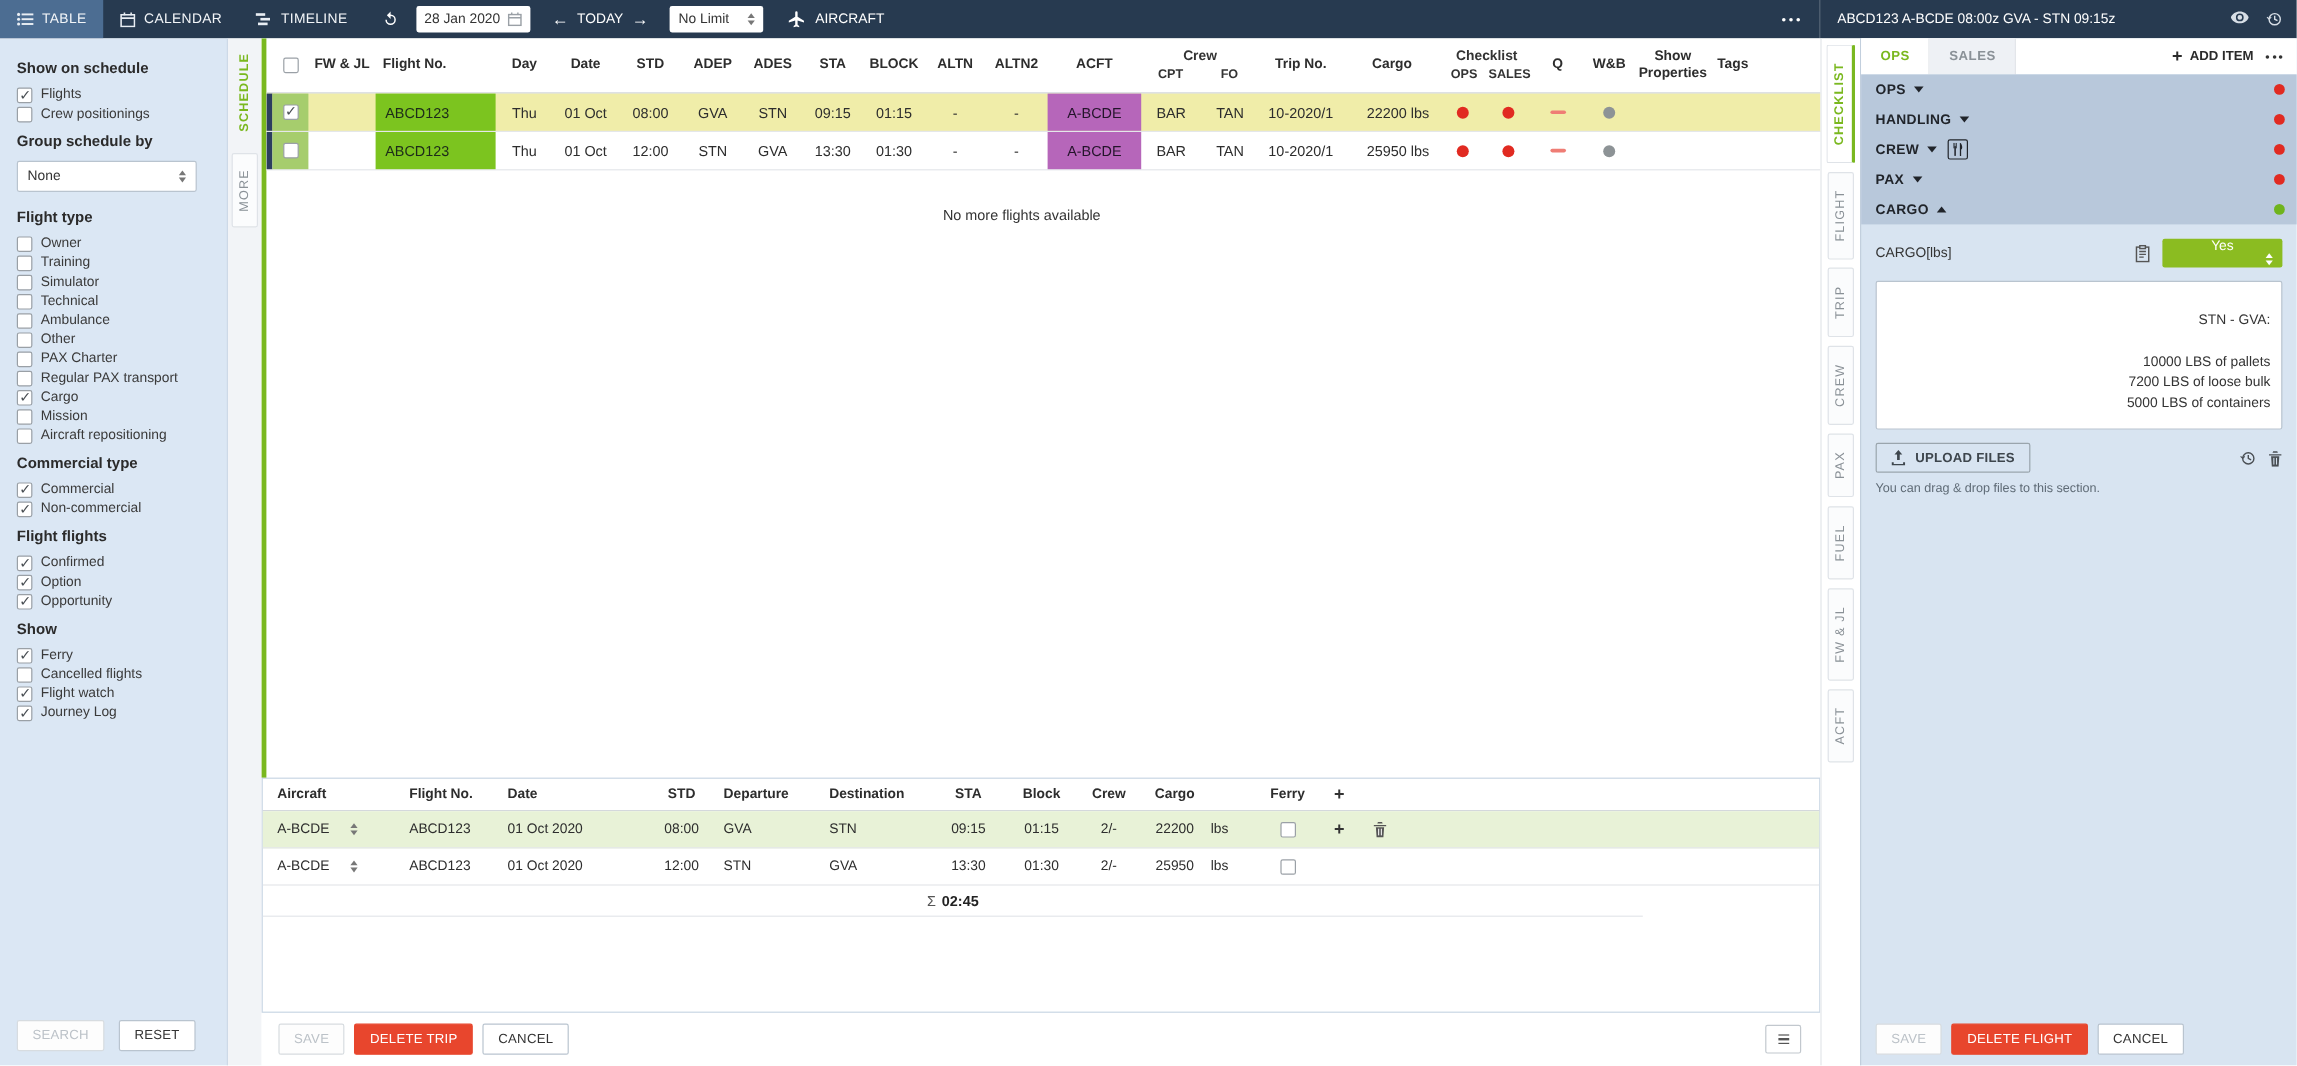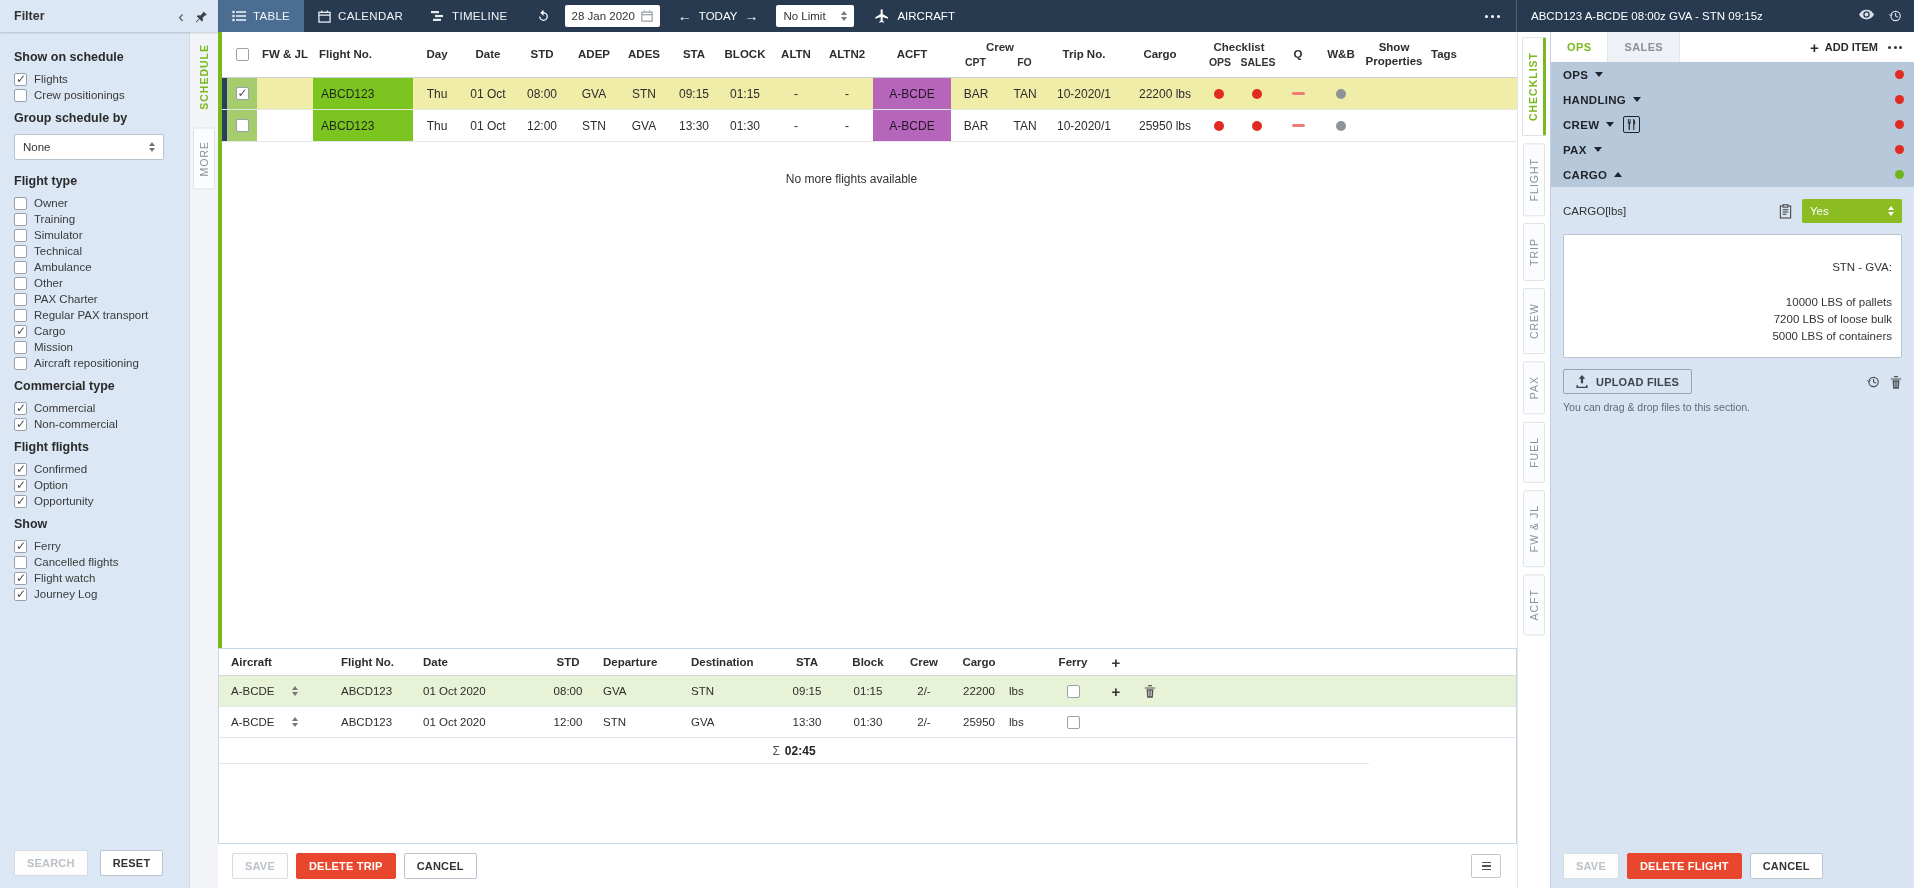--- a/index.html
+++ b/index.html
@@ -47,21 +47,21 @@
   
   .content{flex:1;display:flex;min-height:0;}
   
   .sidebar{width:190px;background:var(--side-bg);display:flex;flex-direction:column;padding:10px 0 12px 14px;border-right:1px solid #cdd9e7;}
   .sec-title{font-weight:bold;font-size:12.5px;color:#2b2b2b;margin:8px 0 7px;}
   label.chk{display:flex;align-items:center;gap:7px;margin:1.5px 0;font-size:11.5px;color:#3a3a3a;cursor:pointer;}
   .checkbox{width:13px;height:13px;border:1px solid #9aa0a6;background:#fff;border-radius:2px;flex-shrink:0;position:relative;display:inline-block;}
   .checkbox.checked::after{content:"✓";position:absolute;left:1px;top:-2px;font-size:12px;color:#4a4f54;font-weight:bold;}
   .side-select{width:150px;height:26px;background:#fff;border:1px solid #b9c4cf;border-radius:2px;display:flex;align-items:center;padding:0 8px;font-size:11.5px;color:#333;margin:2px 0 6px;cursor:pointer;}
   .side-foot{margin-top:auto;display:flex;gap:12px;padding-top:10px;}
-  .btn{height:26px;padding:0 12px;border-radius:2px;font-size:11px;font-weight:bold;display:inline-flex;align-items:center;justify-content:center;cursor:pointer;border:1px solid #b9c4cf;background:#fff;color:#333;letter-spacing:.2px;}
+  .btn{height:26px;padding:0 12px;border-radius:2px;font-size:11px;font-weight:normal;display:inline-flex;align-items:center;justify-content:center;cursor:pointer;border:1px solid #b9c4cf;background:#fff;color:#333;letter-spacing:.2px;}
   .btn.disabled{color:#bcc2c8;border-color:#d7dce0;cursor:default;background:#fdfdfd;}
   .btn.red{background:var(--del);border-color:var(--del);color:#fff;}
 
   
   .rail-left{width:28px;background:#f2f4f7;display:flex;flex-direction:column;align-items:center;padding-top:0;}
   .vtab{writing-mode:vertical-rl;transform:rotate(180deg);font-size:10.5px;letter-spacing:1px;color:#8a9197;background:#fbfcfd;border:1px solid #dfe3e8;padding:12px 4px;margin-bottom:6px;cursor:pointer;border-radius:2px;}
   .rail-left .vtab.active{color:var(--green);font-weight:bold;border:none;background:transparent;}
   
   .main{flex:1;display:flex;flex-direction:column;min-width:0;background:#fff;}
   .sched-area{height:616px;border-left:4px solid var(--green);position:relative;overflow:hidden;}
@@ -133,48 +133,37 @@
   .caret{width:0;height:0;border-left:4px solid transparent;border-right:4px solid transparent;border-top:5px solid #20242a;margin-left:7px;}
   .caret.up{transform:rotate(180deg);}
   .catering{width:17px;height:17px;border:1.5px solid #20242a;border-radius:2px;margin-left:9px;display:flex;align-items:center;justify-content:center;color:#20242a;}
   .grp-dot{margin-left:auto;width:9px;height:9px;border-radius:50%;}
   .grp-dot.v-red{background:var(--red);}
   .grp-dot.v-green{background:#6fb41c;}
   .cargo-sec{padding:12px 12px 0 12px;}
   .cfield{display:flex;align-items:center;gap:10px;}
   .cfield .lbl{font-size:11.5px;color:#333;}
   .cfield .clip{margin-left:auto;color:#555;cursor:pointer;}
-  .gsel{width:100px;height:24px;background:#8bbc21;border-radius:2px;color:#fff;display:flex;align-items:center;padding:0 8px;font-size:11.5px;cursor:pointer;}
+  .gsel{width:100px;height:24px;background:#8bbc21;border-radius:2px;color:#fff;display:flex;align-items:center;padding:0 8px;font-size:11.5px;cursor:pointer;flex-direction:column;}
   .gsel .updn .u{border-bottom-color:#fff;}
   .gsel .updn .d{border-top-color:#fff;}
   .note-box{margin-top:11px;background:#fff;border:1px solid #b9c4cf;border-radius:2px;height:124px;padding:24px 9px;font-size:11.5px;color:#333;line-height:1.5;white-space:pre-line;overflow:hidden;text-align:right;}
   .upload-row{margin-top:11px;display:flex;align-items:center;}
   .upload-btn{display:flex;align-items:center;gap:8px;border:1px solid #9aa5ad;border-radius:2px;background:transparent;padding:5px 12px;font-size:11px;font-weight:bold;color:#3e464d;cursor:pointer;letter-spacing:.2px;}
   .upload-ics{margin-left:auto;display:flex;gap:10px;color:#4a4f54;}
   .upload-ics span{cursor:pointer;}
   .upload-hint{margin-top:7px;font-size:10.5px;color:#5f6b76;}
   .rp-footer{margin-top:auto;height:44px;display:flex;align-items:center;gap:8px;padding:0 12px;}
 </style>
 </head>
 <body>
 
 <div class="app">
 
   <header class="topbar">
-    <div class="filter-head">
-      <span class="ttl">Filter</span>
-      <span class="fh-icons">
-        <span class="chev">‹</span>
-        <span>
-          <svg width="14" height="14" viewBox="0 0 24 24" fill="#3a3f44">
-              <path d="M15 2l7 7-2 1-1-.2-4.2 4.2.6 4.5-1.8 1.8-4-4-5.8 5.9-1-1 5.9-5.8-4-4L6.5 9.6l4.5.6L15.2 6 15 5l2-1z" transform="translate(0,1)"></path>
-            </svg>
-        </span>
-      </span>
-    </div>
 
     <div class="tb-main">
       <div class="vtab-btn active">
         <span class="tb-ic">
           <svg width="14" height="12" viewBox="0 0 14 12" fill="currentColor">
               <circle cx="1.5" cy="2" r="1.3"></circle>
               <rect x="4" y="1.2" width="10" height="1.6"></rect>
               <circle cx="1.5" cy="6" r="1.3"></circle>
               <rect x="4" y="5.2" width="10" height="1.6"></rect>
               <circle cx="1.5" cy="10" r="1.3"></circle>

